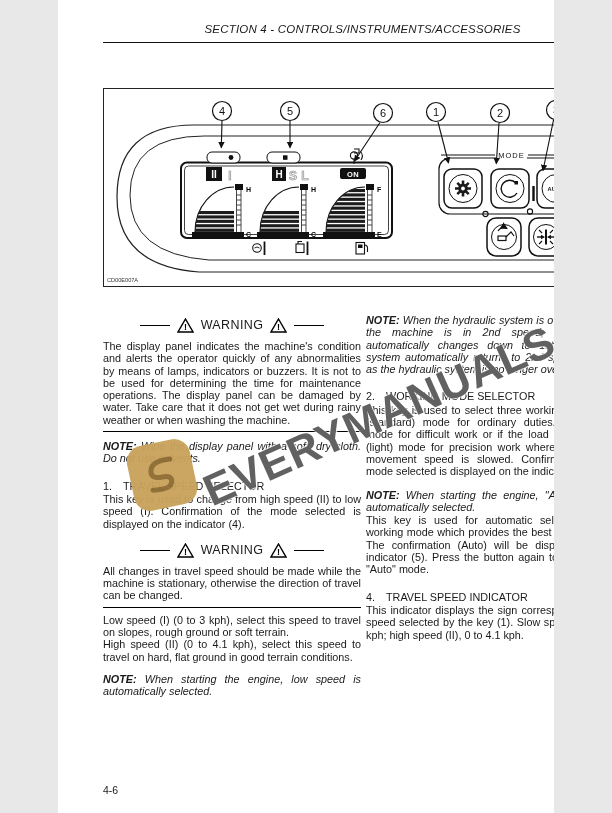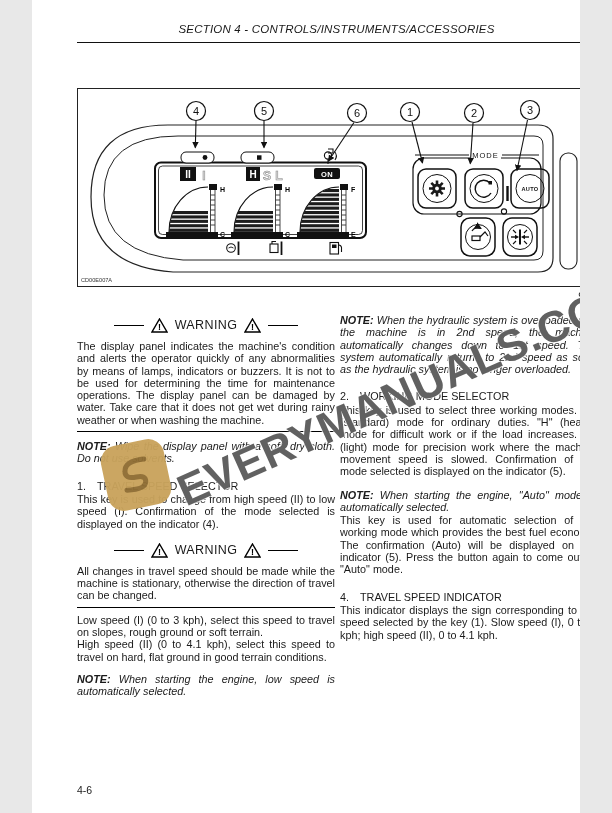--- a/index.html
+++ b/index.html
@@ -1,17 +1,17 @@
 <!DOCTYPE html>
 <html><head>
 <meta charset="utf-8">
 <style>
   html,body{margin:0;padding:0;background:#e8e8e8;}
   .page{
-    position:relative;width:548px;height:813px;background:#ffffff;
+    position:relative;width:496px;height:813px;background:#ffffff;
     font-family:"Liberation Sans","DejaVu Sans",sans-serif;color:#1a1a1a;
     overflow:hidden;margin:0 auto;
   }
   .sec-header{position:absolute;top:23px;left:45px;width:519px;text-align:center;
     font-style:italic;font-size:11.5px;letter-spacing:.2px;}
   .header-rule{position:absolute;top:42px;left:45px;width:519px;border-top:1.6px solid #111;}
   .doc-title{position:absolute;top:60px;left:45px;font-weight:bold;font-size:12px;letter-spacing:.2px;}
   .figure{position:absolute;top:88px;left:45px;width:519px;height:199px;border:1.5px solid #222;box-sizing:border-box;background:#fff;}
   .fig-number{position:absolute;top:290px;left:45px;width:507px;text-align:right;font-size:10.5px;}
   .col{position:absolute;top:312px;width:258px;font-size:10.8px;line-height:1.14;}

